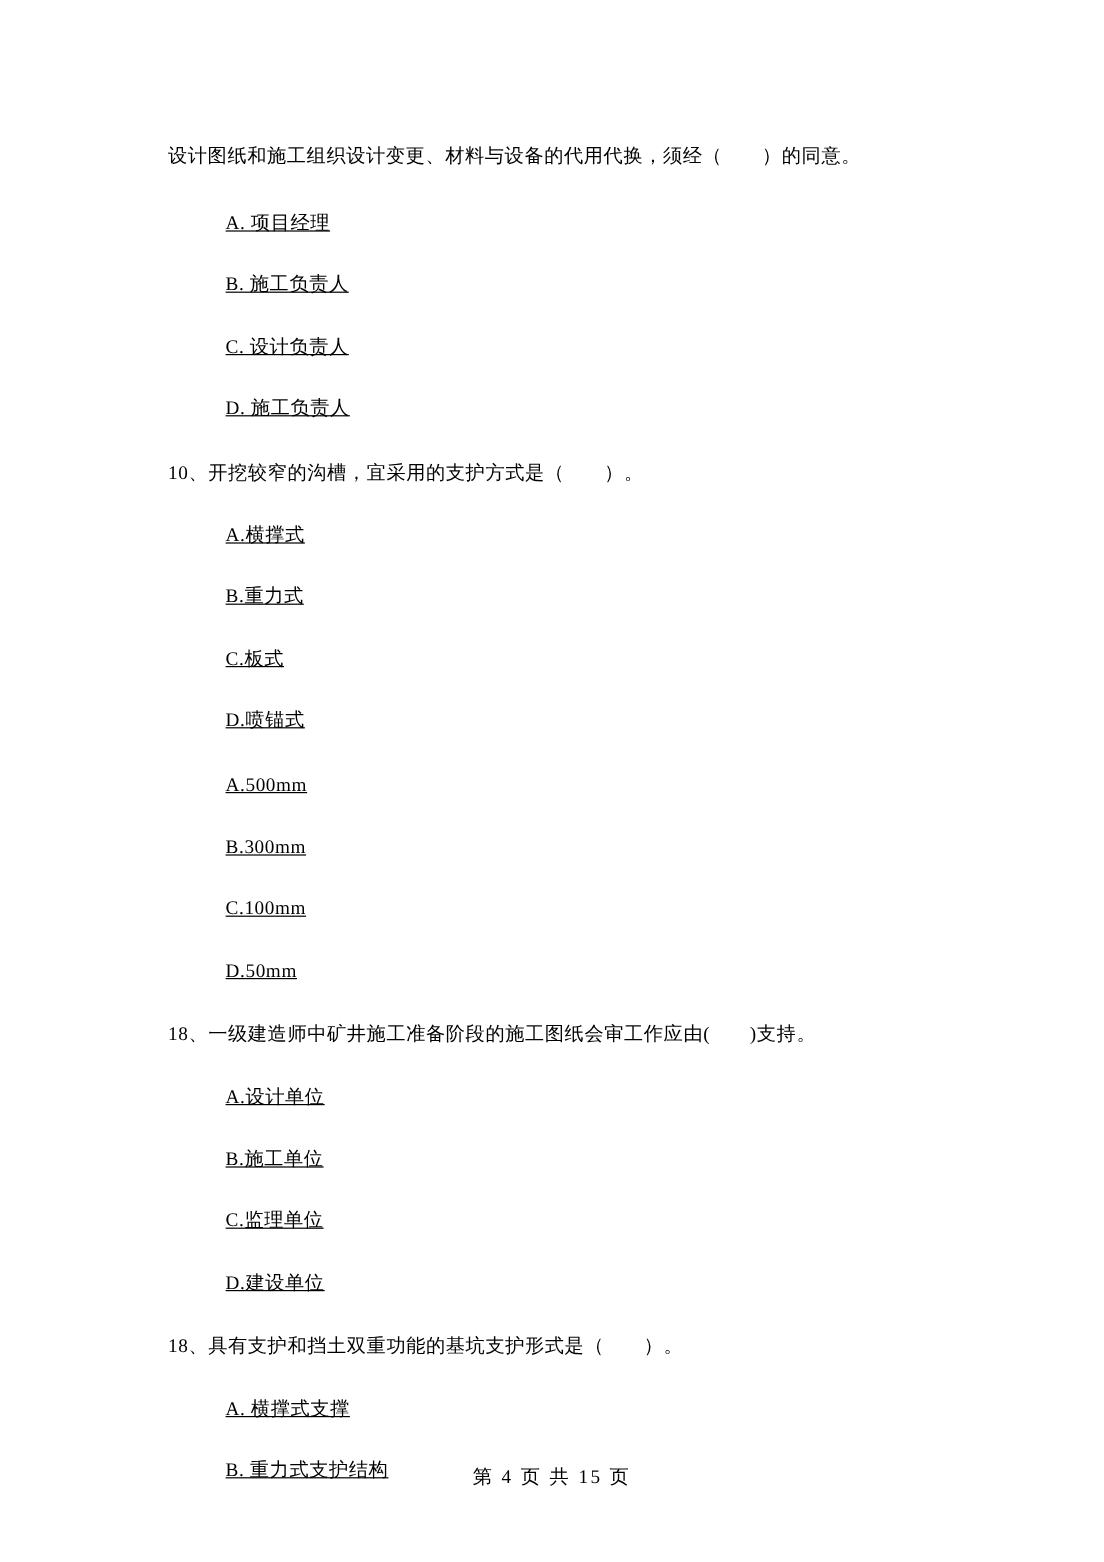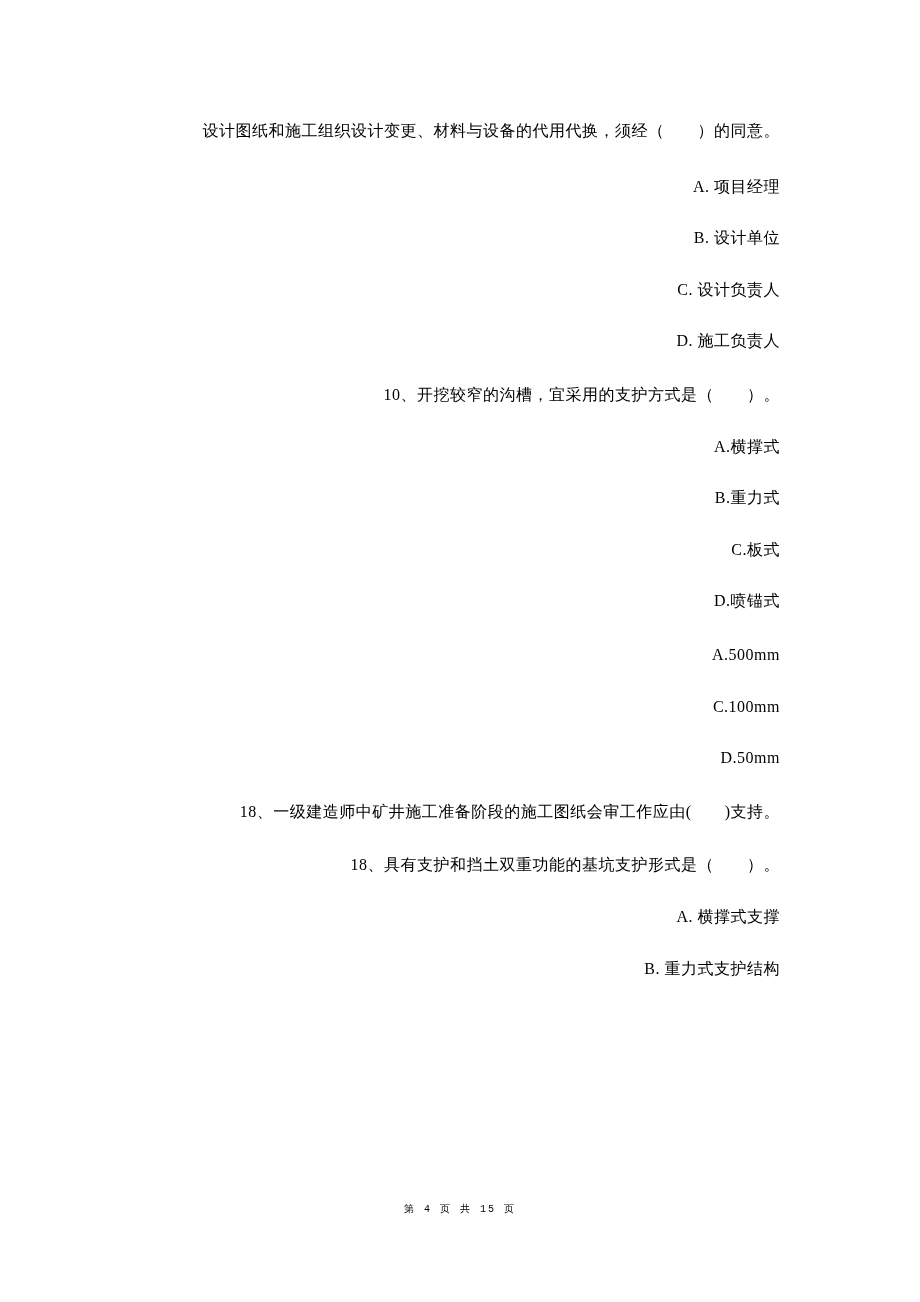--- a/index.html
+++ b/index.html
@@ -1,19 +1,18 @@
 <!DOCTYPE html>
 <html><head>
   <meta charset="utf-8">
   <style>
     * {
       margin: 0;
       padding: 0;
       box-sizing: border-box;
-      text-align: right;
     }
     body {
       width: 920px;
       height: 1302px;
       background: #ffffff;
       font-family: "SimSun", "宋体", serif;
       font-size: 16px;
       color: #000000;
       position: relative;
       line-height: 1.6;
@@ -30,75 +29,82 @@
     }
     .option-group {
       padding-left: 48px;
     }
     .option-group-tight {
       padding-left: 48px;
     }
     .option {
       margin-bottom: 26px;
       letter-spacing: 0.5px;
+      text-decoration: underline;
     }
     .option:last-child {
       margin-bottom: 0;
     }
     .question-text {
       margin-bottom: 26px;
       letter-spacing: 0.5px;
     }
     .page-footer {
       position: absolute;
-      bottom: 84px;
+      bottom: 57px;
       left: 0;
       right: 0;
       text-align: center;
-      font-size: 10px;
+      font-size: 16px;
       letter-spacing: 2px;
-      font-family: Liberation Mono, monospace;
     }
   </style>
 </head>
 <body>
 
 <div class="page">
 
   <div class="intro-line">设计图纸和施工组织设计变更、材料与设备的代用代换，须经（　　）的同意。</div>
 
   <div class="question-block">
     <div class="option-group">
       <div class="option">A.  项目经理</div>
-      <div class="option">B.  设计单位</div>
+      <div class="option">B.  施工负责人</div>
       <div class="option">C.  设计负责人</div>
       <div class="option">D.  施工负责人</div>
     </div>
   </div>
 
   <div class="question-block">
     <div class="question-text">10、开挖较窄的沟槽，宜采用的支护方式是（　　）。</div>
     <div class="option-group-tight">
       <div class="option">A.横撑式</div>
       <div class="option">B.重力式</div>
       <div class="option">C.板式</div>
       <div class="option">D.喷锚式</div>
     </div>
   </div>
 
   <div class="question-block">
     <div class="option-group-tight">
       <div class="option">A.500mm</div>
+      <div class="option">B.300mm</div>
       <div class="option">C.100mm</div>
       <div class="option">D.50mm</div>
     </div>
   </div>
 
   <div class="question-block">
     <div class="question-text">18、一级建造师中矿井施工准备阶段的施工图纸会审工作应由(　　)支持。</div>
+    <div class="option-group-tight">
+      <div class="option">A.设计单位</div>
+      <div class="option">B.施工单位</div>
+      <div class="option">C.监理单位</div>
+      <div class="option">D.建设单位</div>
+    </div>
   </div>
 
   <div class="question-block">
     <div class="question-text">18、具有支护和挡土双重功能的基坑支护形式是（　　）。</div>
     <div class="option-group">
       <div class="option">A.  横撑式支撑</div>
       <div class="option">B.  重力式支护结构</div>
 
     </div>
   </div>

